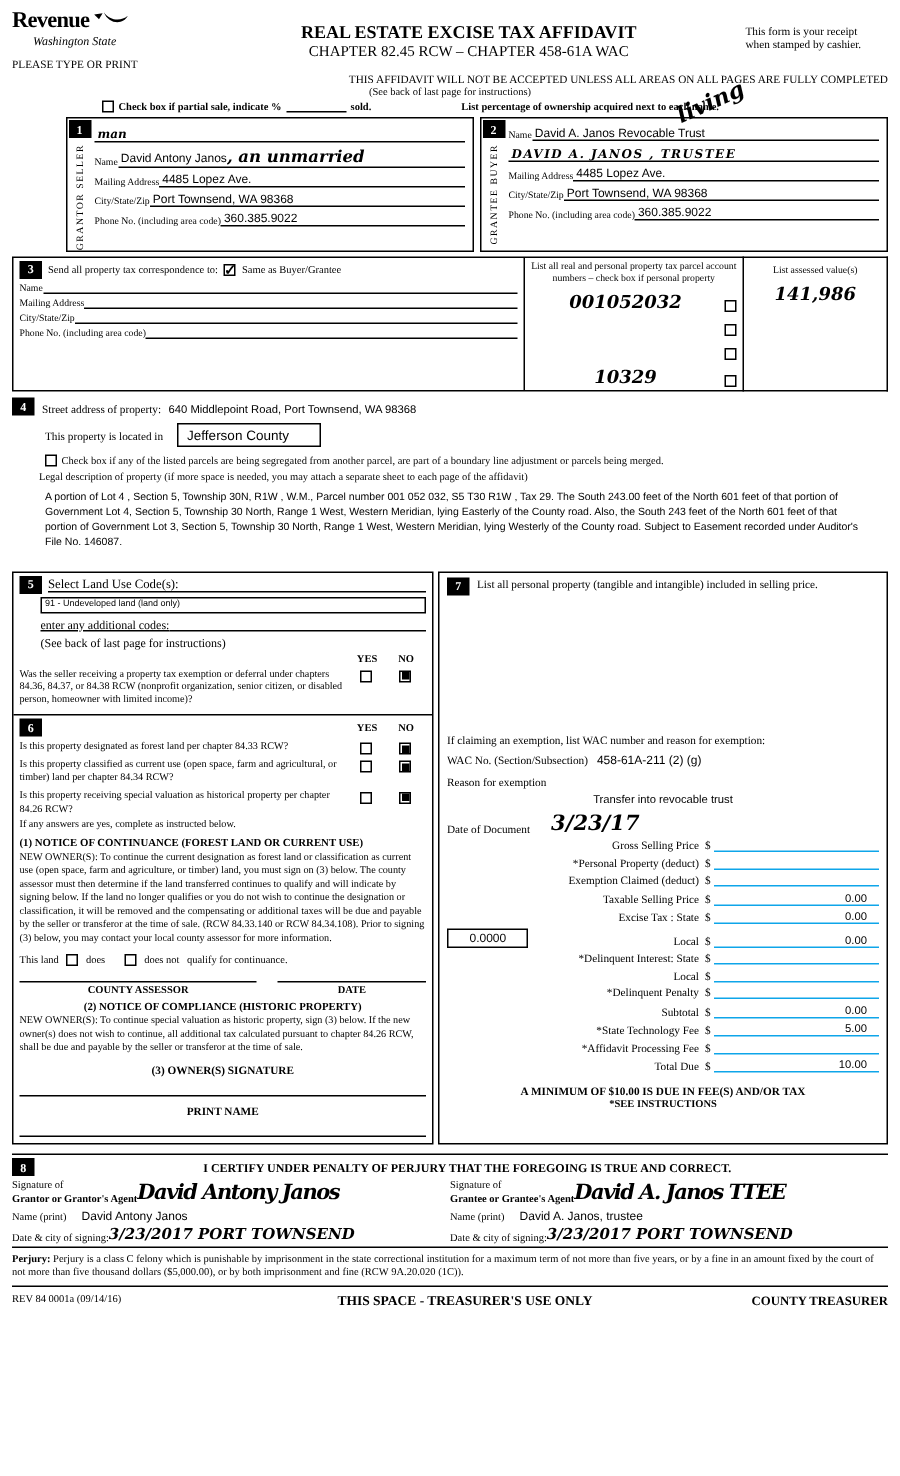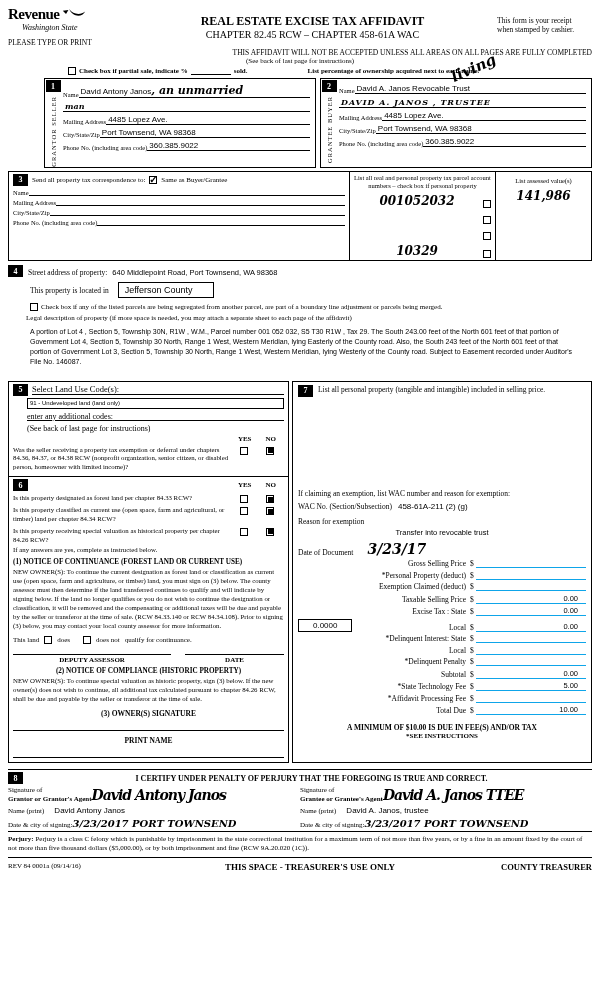--- a/index.html
+++ b/index.html
@@ -153,25 +153,25 @@
   </div>
 
   <div class="parties">
     <div class="party">
       <div class="vstrip">
         <span class="numbox">1</span>
         <span class="vlabel"><span>GRANTOR</span>&nbsp;<span>SELLER</span></span>
       </div>
       <div class="party-fields">
         <div class="frow">
+          <span class="fline hw hw-inline" style="border-bottom:1px solid #000;">man</span>
+        </div>
+        <div class="frow">
           <span class="flab">Name</span>
           <span class="fline sans"><span>David Antony Janos</span><span class="hw hw-inline">, an unmarried</span></span>
-        </div>
-        <div class="frow">
-          <span class="fline hw hw-inline" style="border-bottom:1px solid #000;">man</span>
         </div>
         <div class="frow">
           <span class="flab">Mailing Address</span>
           <span class="fline sans">4485 Lopez Ave.</span>
         </div>
         <div class="frow">
           <span class="flab">City/State/Zip</span>
           <span class="fline sans">Port Townsend, WA 98368</span>
         </div>
         <div class="frow">
@@ -349,21 +349,21 @@
         <div class="para">NEW OWNER(S): To continue the current designation as forest land or classification as current use (open space, farm and agriculture, or timber) land, you must sign on (3) below. The county assessor must then determine if the land transferred continues to qualify and will indicate by signing below. If the land no longer qualifies or you do not wish to continue the designation or classification, it will be removed and the compensating or additional taxes will be due and payable by the seller or transferor at the time of sale. (RCW 84.33.140 or RCW 84.34.108). Prior to signing (3) below, you may contact your local county assessor for more information.</div>
         <div class="landrow">
           <span>This land</span>
           <span class="cb"></span>
           <span>does</span>
           <span class="cb" style="margin-left:8px;"></span>
           <span>does not</span>
           <span>qualify for continuance.</span>
         </div>
         <div class="dualline">
-          <div class="dl" style="flex:1.6;">DEPUTY ASSESSOR</div>
+          <div class="dl" style="flex:1.6;">COUNTY ASSESSOR</div>
           <div class="dl" style="flex:1;">DATE</div>
         </div>
         <div class="ntitle center">(2) NOTICE OF COMPLIANCE (HISTORIC PROPERTY)</div>
         <div class="para">NEW OWNER(S): To continue special valuation as historic property, sign (3) below. If the new owner(s) does not wish to continue, all additional tax calculated pursuant to chapter 84.26 RCW, shall be due and payable by the seller or transferor at the time of sale.</div>
         <div class="sighead">(3)  OWNER(S) SIGNATURE</div>
         <div class="sigline"></div>
         <div class="sighead">PRINT NAME</div>
         <div class="sigline"></div>
       </div>
     </div>

